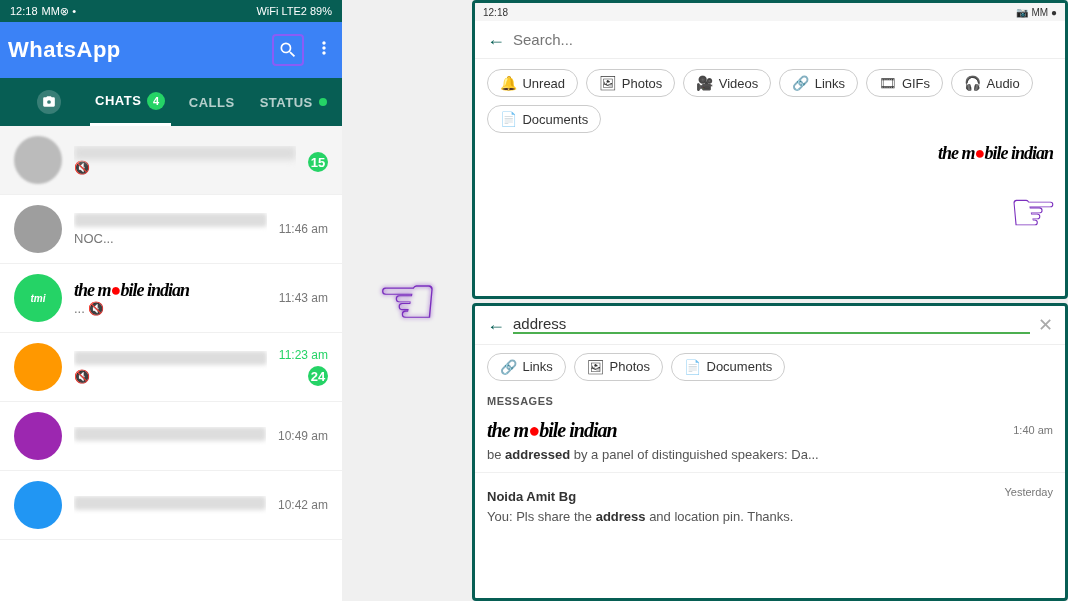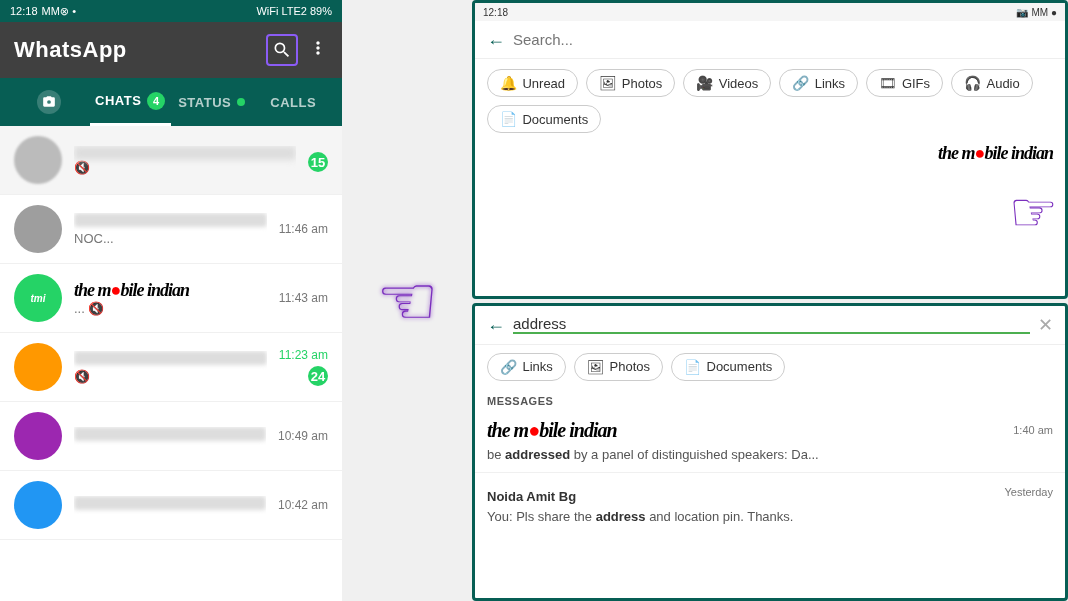--- a/index.html
+++ b/index.html
@@ -31,23 +31,23 @@
       display: flex;
       justify-content: space-between;
       align-items: center;
       height: 22px;
     }
 
     .status-bar-left { display: flex; align-items: center; gap: 4px; }
     .status-bar-right { display: flex; align-items: center; gap: 4px; }
 
     .whatsapp-header {
-      background: #404040;
+      background: #3b82f6;
       color: #fff;
-      padding: 10px 14px;
+      padding: 10px 8px;
       display: flex;
       align-items: center;
       justify-content: space-between;
       height: 56px;
     }
 
     .whatsapp-title {
       font-size: 22px;
       font-weight: 600;
       letter-spacing: 0.5px;
@@ -461,25 +461,25 @@
         <svg width="14" height="14" viewBox="0 0 24 24" fill="white">
           <path d="M12 15.2A3.2 3.2 0 1 1 15.2 12 3.2 3.2 0 0 1 12 15.2M20 4h-3.17L15 2H9L7.17 4H4a2 2 0 0 0-2 2v12a2 2 0 0 0 2 2h16a2 2 0 0 0 2-2V6a2 2 0 0 0-2-2z"></path>
         </svg>
       </div>
     </div>
     <div class="nav-tab active">
       <span>CHATS</span>
       <div class="badge">4</div>
     </div>
     <div class="nav-tab">
+      <span>CALLS</span>
+    </div>
+    <div class="nav-tab">
       <span>STATUS</span>
       <span class="status-dot"></span>
-    </div>
-    <div class="nav-tab">
-      <span>CALLS</span>
     </div>
   </div>
 
   <div class="chat-list">
 
     <div class="chat-item">
       <div class="avatar avatar-blurred" style="background:#bbb;"></div>
       <div class="chat-content">
         <div class="chat-name" style="filter:blur(3px);background:#ddd;height:14px;border-radius:3px;"></div>
         <div class="chat-message">

